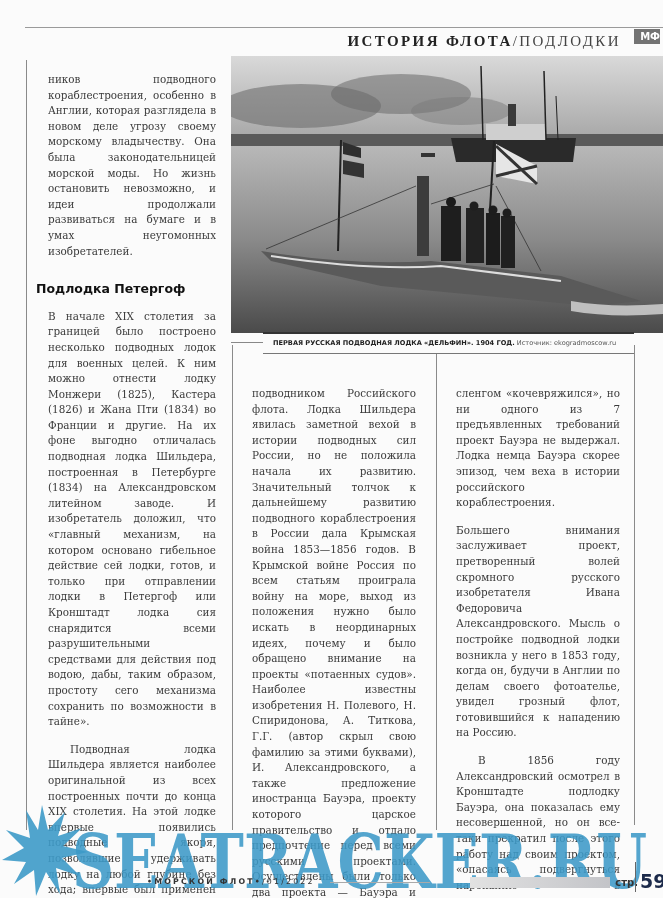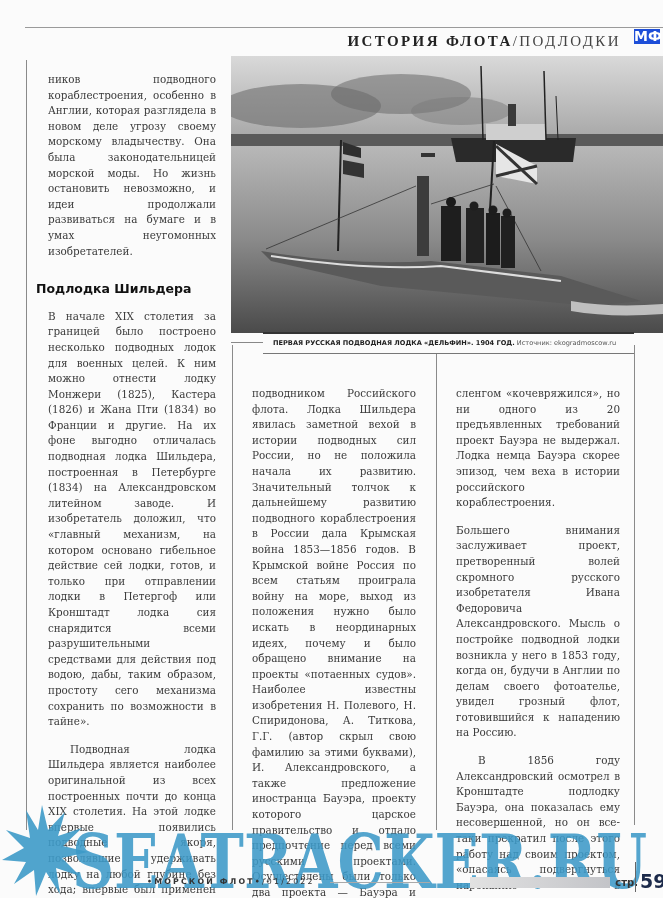--- a/index.html
+++ b/index.html
@@ -3,21 +3,21 @@
 <meta charset="utf-8">
 <style>
   * { box-sizing: border-box; margin: 0; padding: 0; }
   html, body { width: 663px; height: 898px; background: #fbfbfb; overflow: hidden; }
   body { position: relative; font-family: "DejaVu Serif", "Liberation Serif", serif; color: #333; }
 
   .top-rule { position: absolute; left: 25px; top: 27px; width: 638px; height: 1px; background: #9a9a9a; }
   .section-header { position: absolute; right: 42px; top: 33px; height: 14px; font-family: Liberation Serif, serif; font-size: 15px; letter-spacing: 2.4px; color: #222; white-space: nowrap; }
   .section-header .bold { font-weight: bold; }
   .section-header .light { font-weight: normal; color: #444; }
-  .mf-logo { position: absolute; right: 3px; top: 29px; width: 26px; height: 15px; background: #1d4ed8; color: #fff; font-family: "DejaVu Sans", sans-serif; font-weight: bold; font-size: 14px; line-height: 15px; text-align: right; }
+  .mf-logo { position: absolute; right: 3px; top: 29px; width: 26px; height: 15px; background: #737373; color: #fff; font-family: "DejaVu Sans", sans-serif; font-weight: bold; font-size: 10px; line-height: 15px; text-align: right; }
 
   .col { position: absolute; font-size: 10.4px; line-height: 15.6px; color: #3a3a3a; text-align: justify; }
   .col p { margin: 12px; hyphens: manual; }
   .col p.indent { text-indent: 22px; }
   .col h2 { font-family: "DejaVu Sans", sans-serif; font-weight: bold; font-size: 12.5px; color: #111; margin: 22px 0 12px 0; text-align: left; }
 
   #col1 { left: 36px; top: 60px; width: 192px; }
   #col2 { left: 240px; top: 374px; width: 188px; }
   #col3 { left: 444px; top: 374px; width: 188px; }
 
@@ -113,33 +113,33 @@
 <div class="cap-leftline"></div>
 <div class="caption-bar">
   <div class="caption">
     <span class="cap-main">ПЕРВАЯ РУССКАЯ ПОДВОДНАЯ ЛОДКА «ДЕЛЬФИН». 1904 ГОД.</span>
     <span class="cap-src">Источник: ekogradmoscow.ru</span>
   </div>
 </div>
 
 <div class="col" id="col1">
   <p>ников подводного кораблестроения, особенно в Англии, которая разглядела в новом деле угрозу своему морскому владычеству. Она была законодательницей морской моды. Но жизнь остановить невозможно, и идеи продолжали развиваться на бумаге и в умах неугомонных изобретателей.</p>
-  <h2>Подлодка Шильдера</h2>
+  <h2>Подлодка Петергоф</h2>
   <p>В начале XIX столетия за границей было построено несколько подводных лодок для военных целей. К ним можно отнести лодку Монжери (1825), Кастера (1826) и Жана Пти (1834) во Франции и другие. На их фоне выгодно отличалась подводная лодка Шильдера, построенная в Петербурге (1834) на Александровском литейном заводе. И изобретатель доложил, что «главный механизм, на котором основано гибельное действие сей лодки, готов, и только при отправлении лодки в Петергоф или Кронштадт лодка сия снарядится всеми разрушительными средствами для действия под водою, дабы, таким образом, простоту сего механизма сохранить по возможности в тайне».</p>
   <p class="indent">Подводная лодка Шильдера является наиболее оригинальной из всех построенных почти до конца XIX столетия. На этой лодке впервые появились подводные якоря, позволявшие удерживать лодку на любой глубине без хода; впервые был применен оптический прибор для наблюдения в подводном положении — прообраз перископа; применен новый вид движения — гребки. Кроме применявшейся и другими изобретателями мины с гальваническим взрывателем, на лодке Шильдера были применены ракеты — «лодка была снабжена прикрепленными к боковым стенам оной зажигательными и фугасными ракетами, а на стержне, прикрепленном к носовой части оной, имела одну мину в 20 фунтов пороху...» (из донесения об испытаниях 24.07.1838 г.).</p>
 
 </div>
 
 <div class="col" id="col2">
   <p>подводником Российского флота. Лодка Шильдера явилась заметной вехой в истории подводных сил России, но не положила начала их развитию. Значительный толчок к дальнейшему развитию подводного кораблестроения в России дала Крымская война 1853—1856 годов. В Крымской войне Россия по всем статьям проиграла войну на море, выход из положения нужно было искать в неординарных идеях, почему и было обращено внимание на проекты «потаенных судов». Наиболее известны изобретения Н. Полевого, Н. Спиридонова, А. Титкова, Г.Г. (автор скрыл свою фамилию за этими буквами), И. Александровского, а также предложение иностранца Бауэра, проекту которого царское правительство и отдало предпочтение перед всеми русскими проектами. Осуществлены были только два проекта — Бауэра и Александровского; другие не были приняты, хотя они и заслуживали внимания.</p>
   <p class="indent">Многие историки Российского флота в работах касательно подводного кораблестроения максимум внимания уделяют лодке Бауэра. Вокруг нее даже стали возникать легенды, начиная от ее наименования «Морской черт», которым она никогда не была. Изобретатель больше выколачивал деньги из царского правительства, говоря современным</p>
 </div>
 
 <div class="col" id="col3">
-  <p>сленгом «кочевряжился», но ни одного из 20 предъявленных требований проект Бауэра не выдержал. Лодка немца Бауэра скорее эпизод, чем веха в истории российского кораблестроения.</p>
+  <p>сленгом «кочевряжился», но ни одного из 7 предъявленных требований проект Бауэра не выдержал. Лодка немца Бауэра скорее эпизод, чем веха в истории российского кораблестроения.</p>
   <p>Большего внимания заслуживает проект, претворенный волей скромного русского изобретателя Ивана Федоровича Александровского. Мысль о постройке подводной лодки возникла у него в 1853 году, когда он, будучи в Англии по делам своего фотоателье, увидел грозный флот, готовившийся к нападению на Россию.</p>
   <p class="indent">В 1856 году Александровский осмотрел в Кронштадте подлодку Бауэра, она показалась ему несовершенной, но он все-таки прекратил после этого работу над своим проектом, «опасаясь подвергнуться нареканию в несостоятельности и подражании». И только после того, когда Бауэра с его лодкой в 1857 году выдворили из России, Иван Федорович возобновил работу над своим проектом. В мае 1862 года Морской ученый комитет с подачи инженера-кораблестроителя С.О. Бурачка ознакомился с проектом. 14 июня Комитет одобрил проект Александровского, указав, одна-</p>
 </div>
 
 <svg class="watermark" viewBox="0 0 663 98">
   <g>
     <polygon points="42,5 48,30 65,12 58,36 82,28 63,46 88,52 62,58 80,76 56,68 60,94 46,72 36,96 34,70 14,84 26,62 2,60 24,48 6,30 30,38 26,10 38,30" fill="#3d9ac8" opacity="0.9"></polygon>
   </g>
   <text x="72" y="88" font-family="DejaVu Serif, serif" font-weight="bold" font-size="74" fill="#3d9ac8" opacity="0.88" textLength="575" lengthAdjust="spacingAndGlyphs">SEATRACKER.RU</text>
 </svg>

